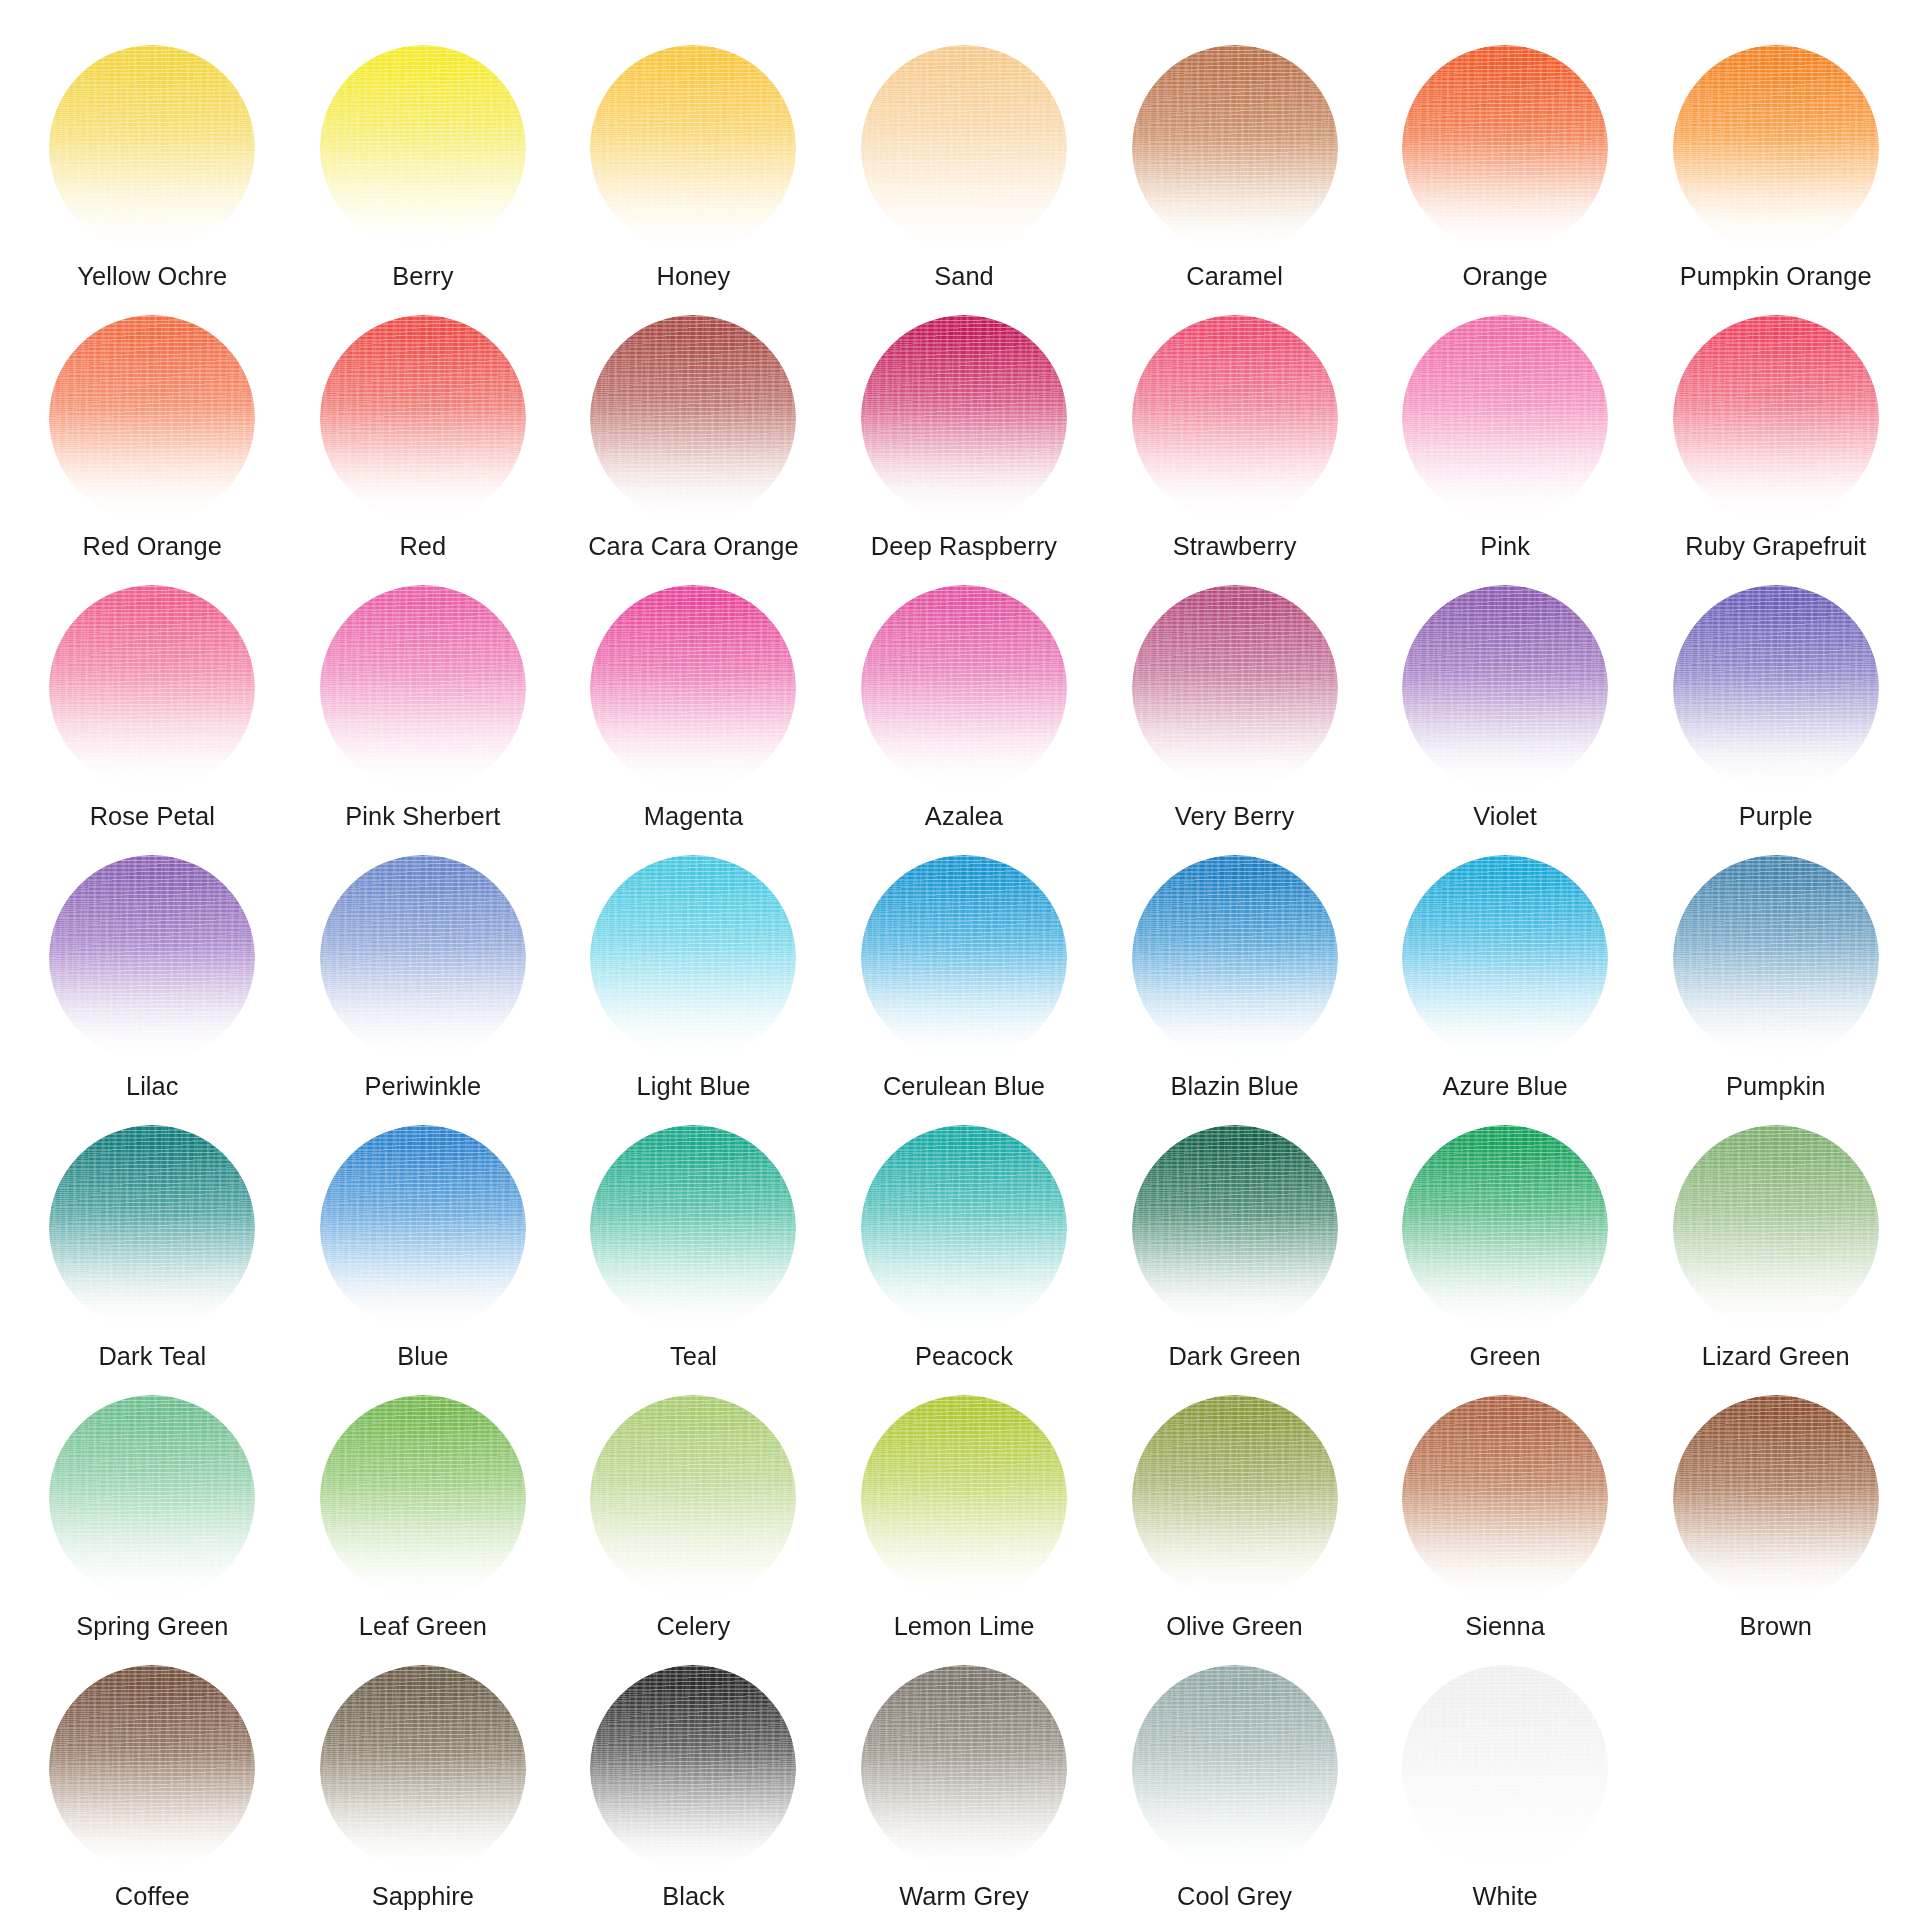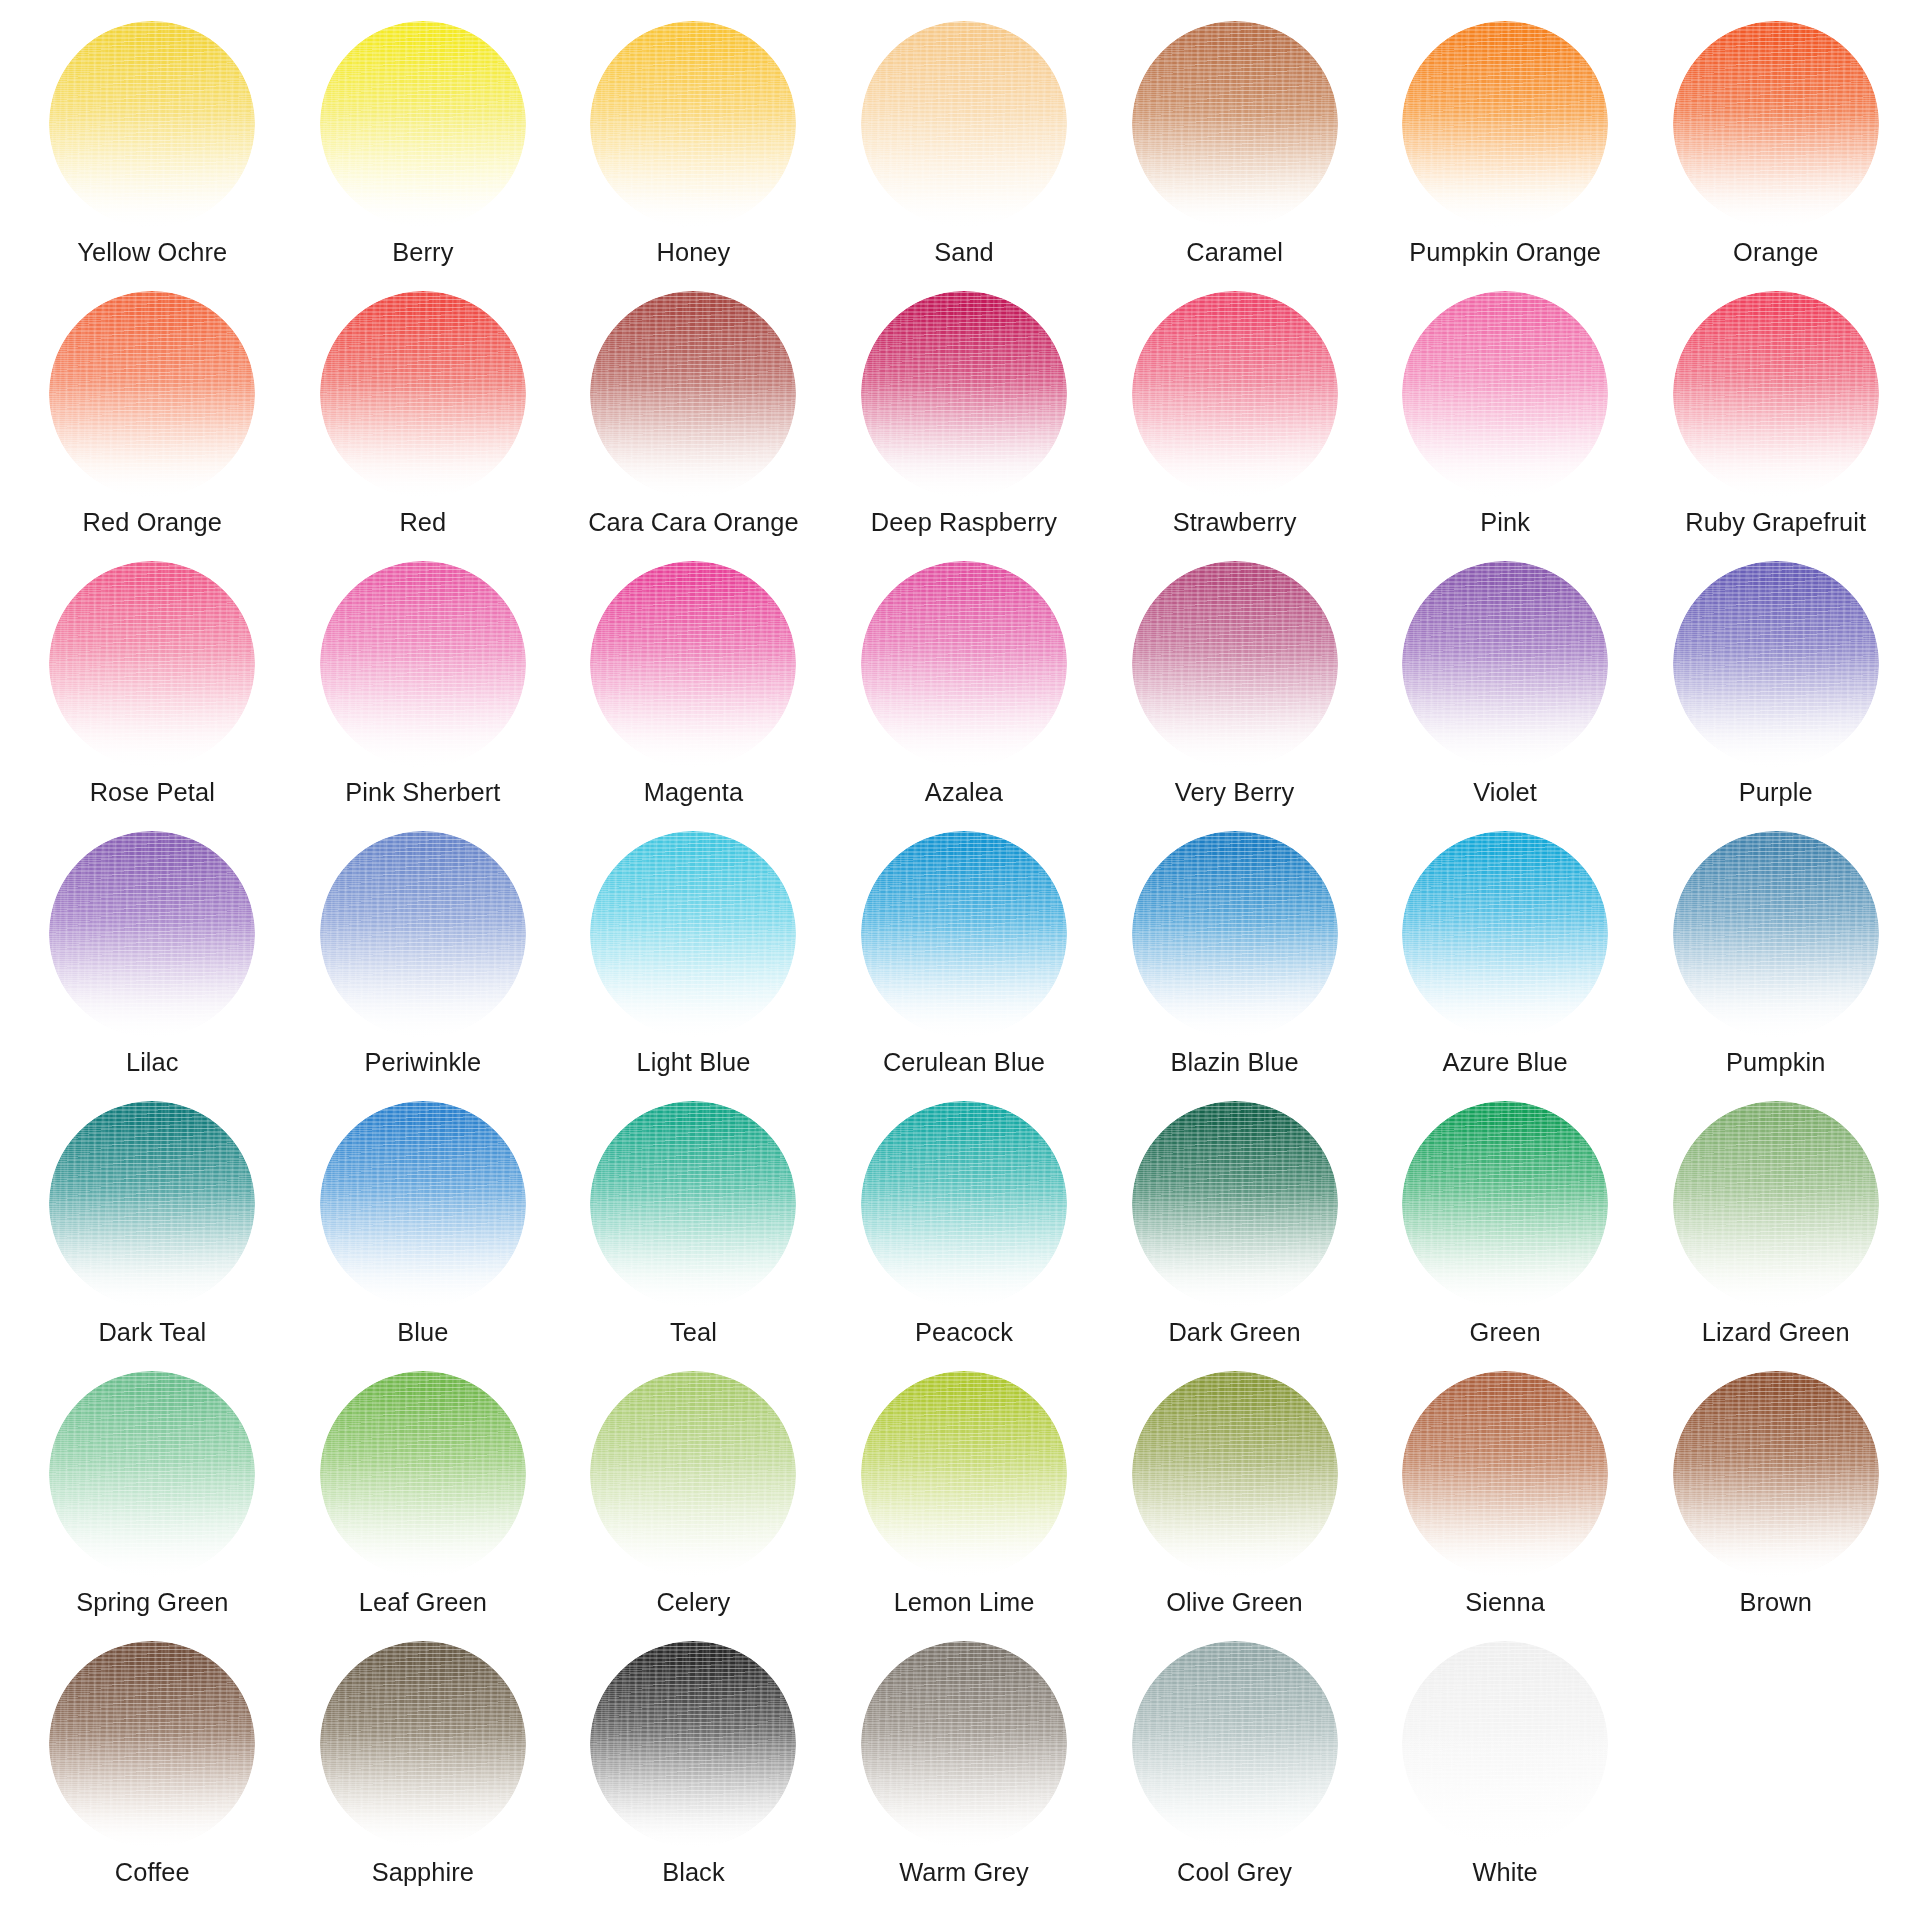--- a/index.html
+++ b/index.html
@@ -25,21 +25,21 @@
     grid-template-columns: repeat(7, 1fr);
     grid-auto-rows: 270px;
     column-gap: 0px;
     row-gap: 0px;
   }
 
   .swatch-cell {
     display: flex;
     flex-direction: column;
     align-items: center;
-    justify-content: flex-start;
+    justify-content: flex-end;
   }
 
   .swatch-disc-wrap {
     width: 100%;
     height: 209px;
     display: flex;
     align-items: flex-start;
     justify-content: center;
   }
 
@@ -190,42 +190,42 @@
           <div class="tooth"></div>
           <div class="tooth2"></div>
           <div class="fade"></div>
         </div>
       </div>
       <div class="swatch-label">Caramel</div>
     </div>
     <div class="swatch-cell">
       <div class="swatch-disc-wrap">
         <div class="swatch-disc">
+          <div class="grad" style="background: linear-gradient(rgb(241, 90, 41) 0%, rgb(241, 90, 41) 9%, rgb(242, 132, 88) 46%, rgb(252, 229, 217) 84%, rgb(255, 255, 255) 100%);"></div>
+          <div class="tooth"></div>
+          <div class="tooth2"></div>
+          <div class="fade"></div>
+        </div>
+      </div>
+      <div class="swatch-label">Orange</div>
+    </div>
+    <div class="swatch-cell">
+      <div class="swatch-disc-wrap">
+        <div class="swatch-disc">
           <div class="grad" style="background: linear-gradient(rgb(245, 130, 32) 0%, rgb(245, 130, 32) 9%, rgb(248, 168, 85) 46%, rgb(254, 240, 220) 84%, rgb(255, 255, 255) 100%);"></div>
           <div class="tooth"></div>
           <div class="tooth2"></div>
           <div class="fade"></div>
         </div>
       </div>
       <div class="swatch-label">Pumpkin Orange</div>
     </div>
     <div class="swatch-cell">
       <div class="swatch-disc-wrap">
         <div class="swatch-disc">
-          <div class="grad" style="background: linear-gradient(rgb(241, 90, 41) 0%, rgb(241, 90, 41) 9%, rgb(242, 132, 88) 46%, rgb(252, 229, 217) 84%, rgb(255, 255, 255) 100%);"></div>
-          <div class="tooth"></div>
-          <div class="tooth2"></div>
-          <div class="fade"></div>
-        </div>
-      </div>
-      <div class="swatch-label">Orange</div>
-    </div>
-    <div class="swatch-cell">
-      <div class="swatch-disc-wrap">
-        <div class="swatch-disc">
           <div class="grad" style="background: linear-gradient(rgb(242, 107, 67) 0%, rgb(242, 107, 67) 9%, rgb(245, 146, 115) 46%, rgb(253, 234, 224) 84%, rgb(255, 255, 255) 100%);"></div>
           <div class="tooth"></div>
           <div class="tooth2"></div>
           <div class="fade"></div>
         </div>
       </div>
       <div class="swatch-label">Red Orange</div>
     </div>
     <div class="swatch-cell">
       <div class="swatch-disc-wrap">

